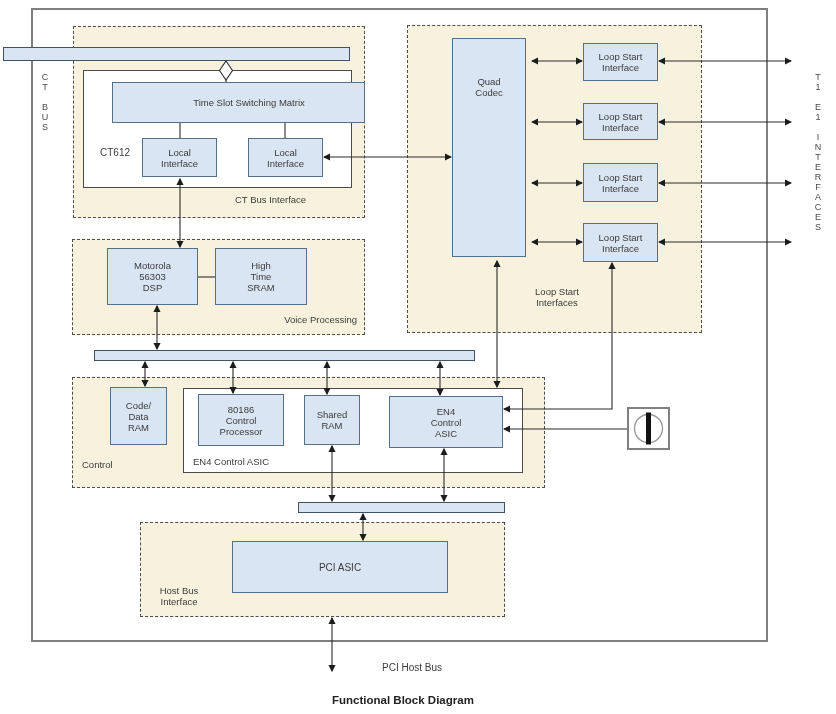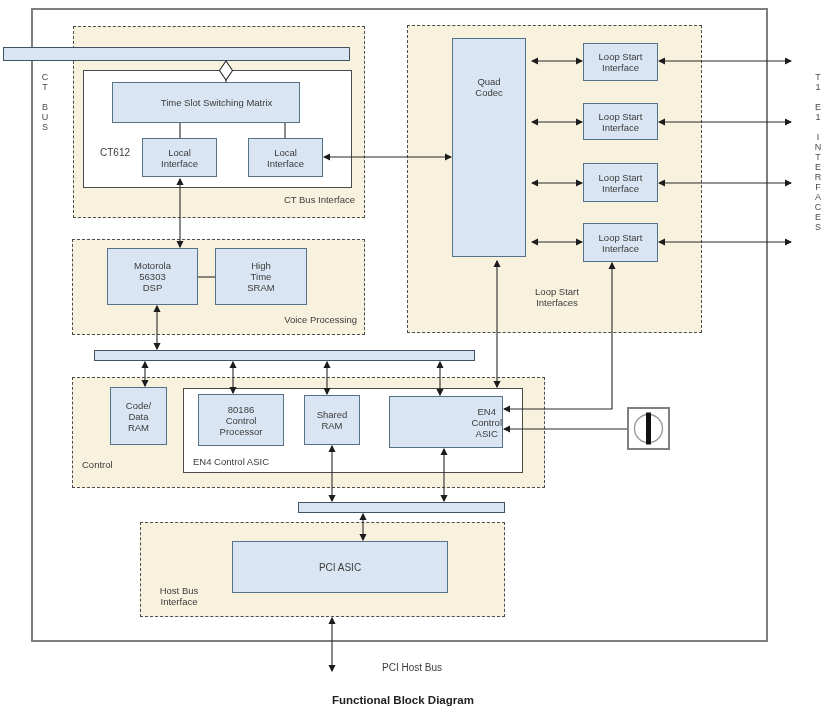--- a/index.html
+++ b/index.html
@@ -78,21 +78,21 @@
     <path class="wire" marker-start="url(#ah)" marker-end="url(#ah)" d="M332,446 V501"></path>
     <path class="wire" marker-start="url(#ah)" marker-end="url(#ah)" d="M444,449 V501"></path>
     <path class="wire" marker-start="url(#ah)" marker-end="url(#ah)" d="M363,514 V540"></path>
     <path class="wire" marker-start="url(#ah)" marker-end="url(#ah)" d="M332,618 V671"></path>
 
     <path class="wire" marker-end="url(#ah)" d="M627,429 H504"></path>
 
     <polygon points="226,61 232.5,70.5 226,80 219.5,70.5" fill="#ffffff" stroke="#2b2b2b" stroke-width="1.1"></polygon>
   </svg>
 
-  <div class="abs block" style="left:112px;top:82px;width:188px;height:41px;padding-left:21px;">
+  <div class="abs block" style="left:112px;top:82px;width:253px;height:41px;padding-left:21px;">
       <span class="ml">Time Slot Switching Matrix</span>
     </div>
   <div class="abs block" style="left:142px;top:138px;width:75px;height:39px;">
       <span class="ml">Local
 Interface</span>
     </div>
   <div class="abs block" style="left:248px;top:138px;width:75px;height:39px;">
       <span class="ml">Local
 Interface</span>
     </div>
@@ -113,21 +113,21 @@
     </div>
   <div class="abs block" style="left:198px;top:394px;width:86px;height:52px;">
       <span class="ml">80186
 Control
 Processor</span>
     </div>
   <div class="abs block" style="left:304px;top:395px;width:56px;height:50px;text-align:center;">
       <span class="ml">Shared
 RAM</span>
     </div>
-  <div class="abs block" style="left:389px;top:396px;width:114px;height:52px;justify-content:flex-end;">
+  <div class="abs block" style="left:389px;top:396px;width:114px;height:52px;">
       <span class="ml">EN4
 Control
 ASIC</span>
     </div>
   <div class="abs block" style="left:452px;top:38px;width:74px;height:219px;align-items:flex-start;">
       <span class="ml" style="padding-top:37px;">Quad
 Codec</span>
     </div>
   <div class="abs block" style="left:583px;top:43px;width:75px;height:38px;">
       <span class="ml">Loop Start
@@ -149,21 +149,21 @@
       <span class="ml">PCI ASIC</span>
     </div>
 
   <div class="abs osc" style="left:627px;top:407px;width:43px;height:43px;">
     <svg width="39" height="39" viewBox="0 0 39 39">
       <circle cx="19.5" cy="19.5" r="14" fill="none" stroke="#9a9a9a" stroke-width="1.4"></circle>
       <rect x="17" y="3.5" width="5" height="32" fill="#111"></rect>
     </svg>
   </div>
 
-  <div class="abs glabel" style="left:235px;top:194px;width:120px;text-align:right;">CT Bus Interface</div>
+  <div class="abs glabel" style="left:235px;top:194px;width:120px;text-align:left;">CT Bus Interface</div>
   <div class="abs glabel" style="left:100px;top:147px;font-size:10px;text-align:center;">CT612</div>
   <div class="abs glabel" style="left:235px;top:314px;width:122px;text-align:right;">Voice Processing</div>
   <div class="abs glabel" style="left:82px;top:459px;">Control</div>
   <div class="abs glabel" style="left:193px;top:456px;">EN4 Control ASIC</div>
   <div class="abs glabel ml" style="left:146px;top:585px;width:66px;text-align:center;">Host Bus
 Interface</div>
   <div class="abs glabel ml" style="left:514px;top:286px;width:86px;text-align:center;">Loop Start
 Interfaces</div>
 
   <div class="abs vtext" style="left:38px;top:72px;width:14px;">C

